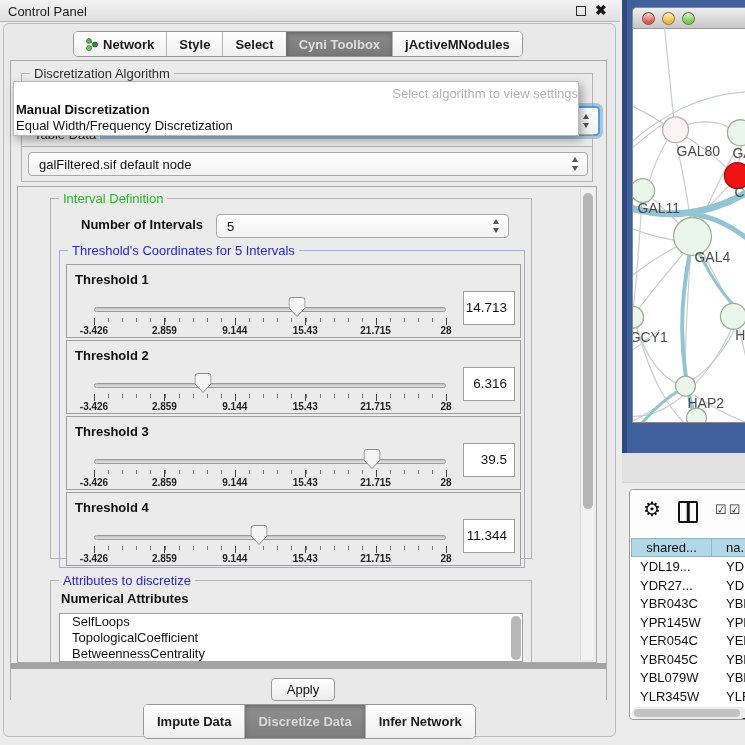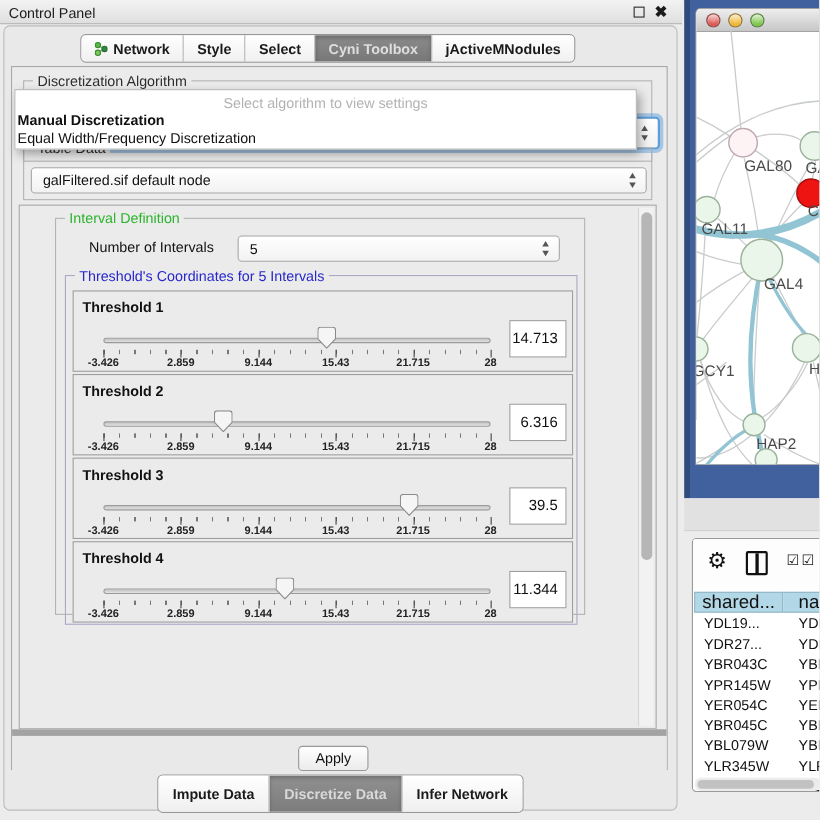--- a/index.html
+++ b/index.html
@@ -48,34 +48,34 @@
     border-left:3.5px solid transparent; border-right:3.5px solid transparent; border-top:5px solid #555; }
   .combo-algo { left:16px; top:32px; width:562px; height:30px;
     border:2px solid #5b9dd9; box-shadow:0 0 0 3px rgba(96,160,220,.5); }
 
   .td-group { left:10px; top:73px; width:572px; height:48px; }
   .combo-td { left:6px; top:17px; width:560px; height:24px; }
 
   
   .popup { position:absolute; left:13px; top:81px; width:566px; height:55px; background:#fff;
     border:1px solid #b9b9b9; box-shadow:3px 4px 9px rgba(0,0,0,.35); z-index:50; }
-  .popup .prompt { position:absolute; left:0; top:4px; width:100%; text-align:center;
+  .popup .prompt { position:absolute; left:0; top:4px; width:100%; text-align:right;
     font-size:13px; color:#b3b3b3; }
   .popup .opt { position:absolute; left:2px; height:16px; font-size:13px; color:#111; white-space:nowrap; }
   .popup .opt.selected { font-weight:bold; }
 
   
   .scroll-region { position:absolute; left:6px; top:125px; width:580px; height:477px;
     border:1px solid #a9a9a9; overflow:hidden; background:#ebebeb; }
   .vscroll { position:absolute; right:2px; top:2px; bottom:2px; width:14px;
     background:#f2f2f2; border-left:1px solid #d6d6d6; }
   .vscroll .thumb { position:absolute; left:2px; width:10px; background:#b6b6b6; border-radius:5px; }
 
   .interval-group { left:32px; top:11px; width:482px; height:361px; }
-  .count-label { position:absolute; left:30px; top:18px; font-size:13px; font-weight:normal; color:#111; }
+  .count-label { position:absolute; left:30px; top:18px; font-size:13px; font-weight:bold; color:#111; }
   .combo-count { left:165px; top:15px; width:293px; height:24px; }
   .thr-group { position:absolute; left:8px; top:51px; width:466px; height:318px; border:1px solid #9a9ad0; border-color:#a9a9c8; }
   .thr-stack { position:absolute; left:6px; top:13px; right:3px; display:flex; flex-direction:column; gap:2px; }
   .th-panel { position:relative; height:74px; border:1px solid #9e9e9e; background:#ebebeb; }
   .th-label { position:absolute; left:8px; top:7px; font-size:13px; font-weight:bold; color:#111; }
   .th-slider { position:absolute; left:27px; top:0; width:352px; height:74px; }
   .th-track { position:absolute; left:0; top:42px; width:100%; height:5px;
     background:linear-gradient(#c2c2c2,#e2e2e2); border:1px solid #9a9a9a; border-radius:3px; }
   .th-thumb { position:absolute; top:32px; width:17px; height:20px; transform:translateX(-50%); }
   .th-ticks { position:absolute; left:0; top:53px; width:100%; height:7px;
@@ -126,21 +126,21 @@
 
   .table-window { position:absolute; left:629px; top:489px; width:120px; height:231px;
     background:#fff; border:1px solid #9a9a9a; border-radius:4px; overflow:hidden; }
   .tw-toolbar { position:absolute; left:0; top:0; width:100%; height:47px; background:#fdfdfd; }
   .gear-i { position:absolute; left:13px; top:7px; font-size:20px; color:#111; }
   .cols-i { position:absolute; left:48px; top:11px; width:20px; height:22px; border:2.5px solid #111; border-radius:2px; }
   .cols-i::after { content:""; position:absolute; left:50%; top:0; bottom:0; width:2.5px; background:#111; transform:translateX(-50%); }
   .checks-i { position:absolute; left:85px; top:12px; font-size:13px; color:#222; letter-spacing:2px; }
   .tw-header { position:absolute; left:1px; top:48px; width:200px; height:19px; display:flex; }
   .tw-header .hc { height:19px; background:#b2d7e6; border:1px solid #93b6c4; border-left:none;
-    font-size:17px; color:#111; text-align:center; line-height:17px; overflow:hidden; }
+    font-size:13px; color:#111; text-align:center; line-height:17px; overflow:hidden; }
   .tw-header .hc:first-child { border-left:1px solid #93b6c4; width:81px; }
   .tw-header .hc:last-child { width:80px; text-align:left; padding-left:14px; }
   .tw-rows { position:absolute; left:1px; top:68px; width:200px; }
   .tw-row { display:flex; height:18.5px; }
   .tw-row .c { font-size:13px; color:#111; line-height:18px; white-space:nowrap; overflow:hidden; }
   .tw-row .c1 { width:81px; padding-left:9px; }
   .tw-row .c2 { width:80px; padding-left:14px; }
   .hscroll { position:absolute; left:2px; top:217px; width:114px; height:12px; background:#ececec; border-radius:5px; }
   .hscroll .thumb { position:absolute; left:2px; top:2px; width:106px; height:8px; background:#c2c2c2; border-radius:4px; }
 </style>
@@ -323,20 +323,30 @@
                     <span style="left: 80%;">21.715</span>
                     <span style="left: 100%;">28</span>
                   </div>
     </div>
     <div class="th-value">11.344</div>
   </div>
 </div>
         </div>
       </div>
 
+      <div class="group attr-group">
+        <div class="group-title gt-blue">Attributes to discretize</div>
+        <div class="attr-list-title">Numerical Attributes</div>
+        <div class="attr-list" id="attrList">
+          <div class="item">SelfLoops</div>
+            <div class="item">TopologicalCoefficient</div>
+            <div class="item">BetweennessCentrality</div>
+            <div class="attr-vscroll"></div>
+        </div>
+      </div>
 
       <div class="vscroll">
         <div class="thumb" style="top:4px;height:316px;"></div>
       </div>
     </div>
 
     <div class="apply-row">
       <div class="apply-btn">Apply</div>
     </div>
   </div>

